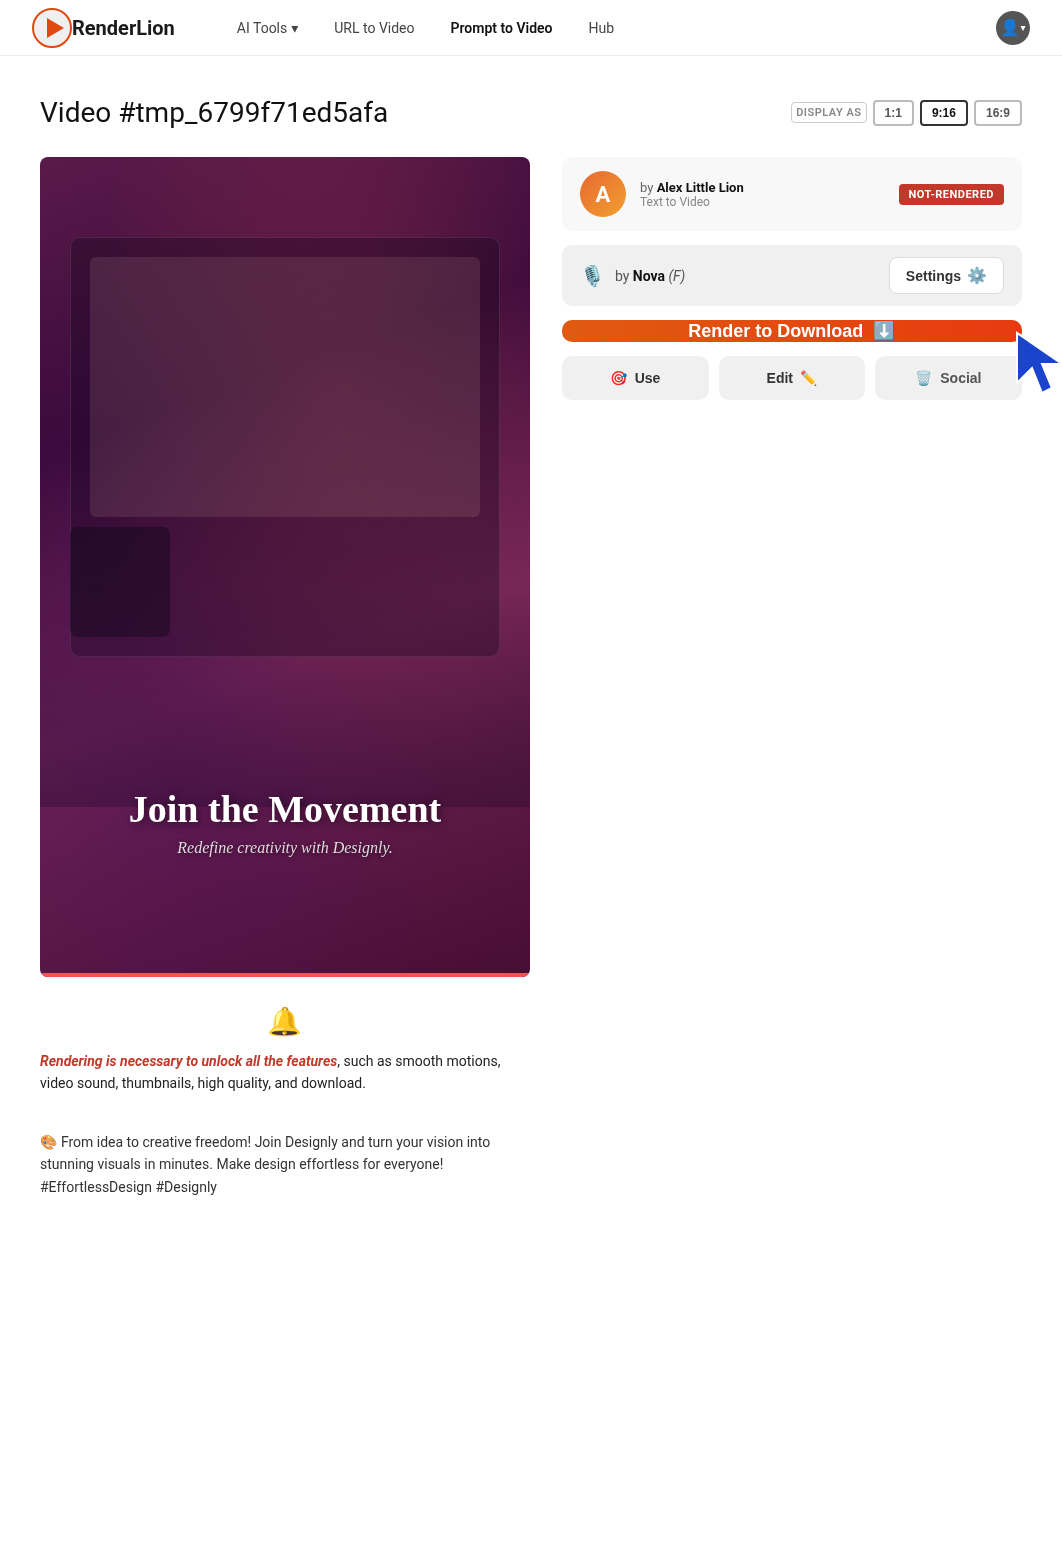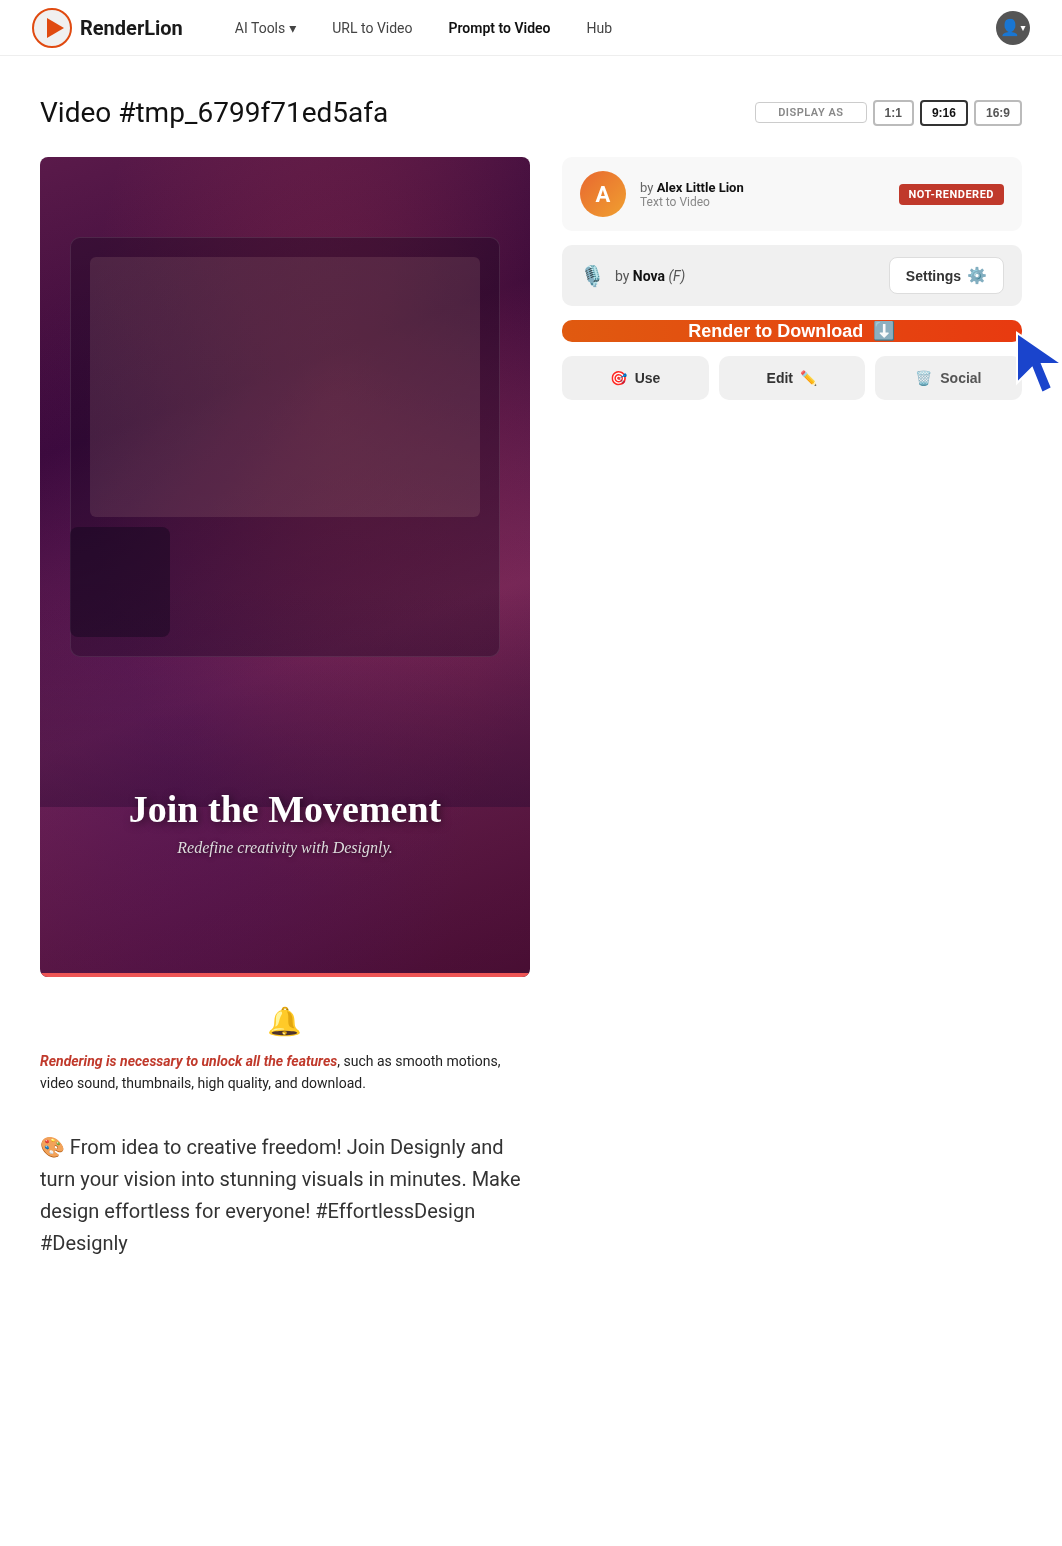--- a/index.html
+++ b/index.html
@@ -16,22 +16,21 @@
       display: flex;
       align-items: center;
       padding: 0 32px;
       height: 56px;
       border-bottom: 1px solid #eee;
       gap: 32px;
     }
     .logo-wrap {
       display: flex;
       align-items: center;
-      gap: 8px;
-      margin-right: 6px;
+      margin-right: 16px;
     }
     .logo-icon {
       width: 40px;
       height: 40px;
     }
     .logo-text {
       font-size: 20px;
       font-weight: 700;
       color: #1a1a1a;
     }
@@ -88,21 +87,21 @@
       align-items: center;
       gap: 6px;
     }
     .display-as-label {
       font-size: 11px;
       color: #888;
       font-weight: 600;
       letter-spacing: 0.5px;
       border: 1px solid #ccc;
       border-radius: 4px;
-      padding: 3px 22px;
+      padding: 3px 4px;
     }
     .ratio-btn {
       border: 2px solid #bbb;
       border-radius: 4px;
       background: #fff;
       font-size: 12px;
       font-weight: 600;
       color: #555;
       padding: 4px 10px;
       cursor: pointer;
@@ -341,21 +340,21 @@
       margin-top: 36px;
       width: 490px;
     }
     .social-title {
       font-size: 15px;
       font-weight: 700;
       margin-bottom: 12px;
       color: #111;
     }
     .social-body {
-      font-size: 20px;
+      font-size: 14px;
       color: #333;
       line-height: 1.6;
       margin-bottom: 12px;
     }
     .social-hashtags {
       font-size: 14px;
       color: #555;
       font-style: italic;
     }
 

